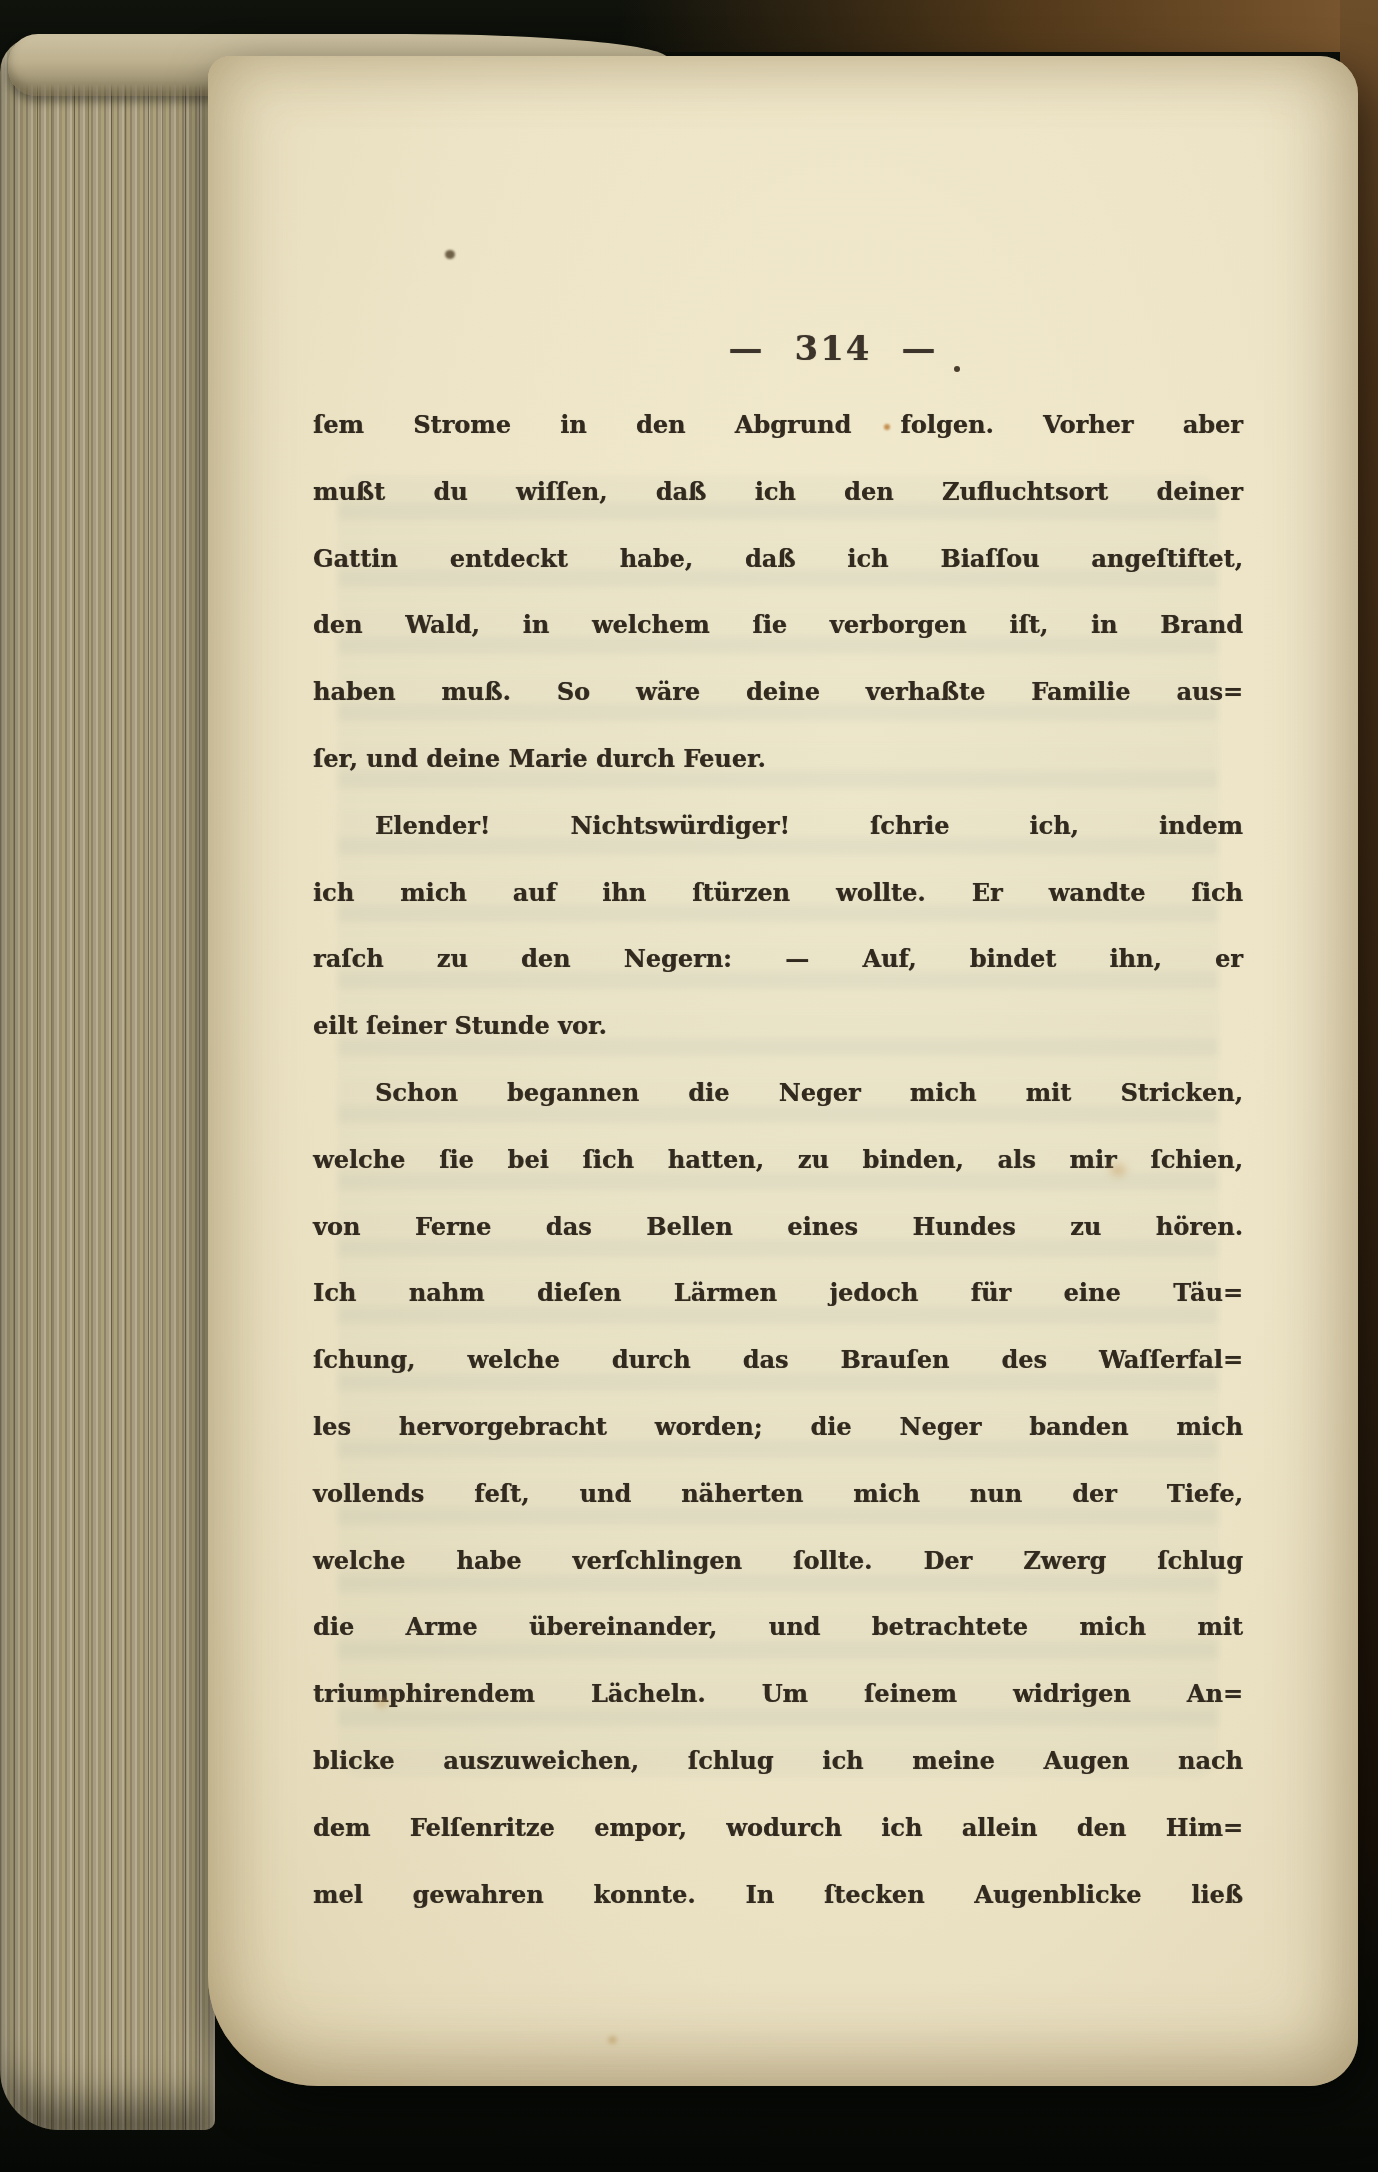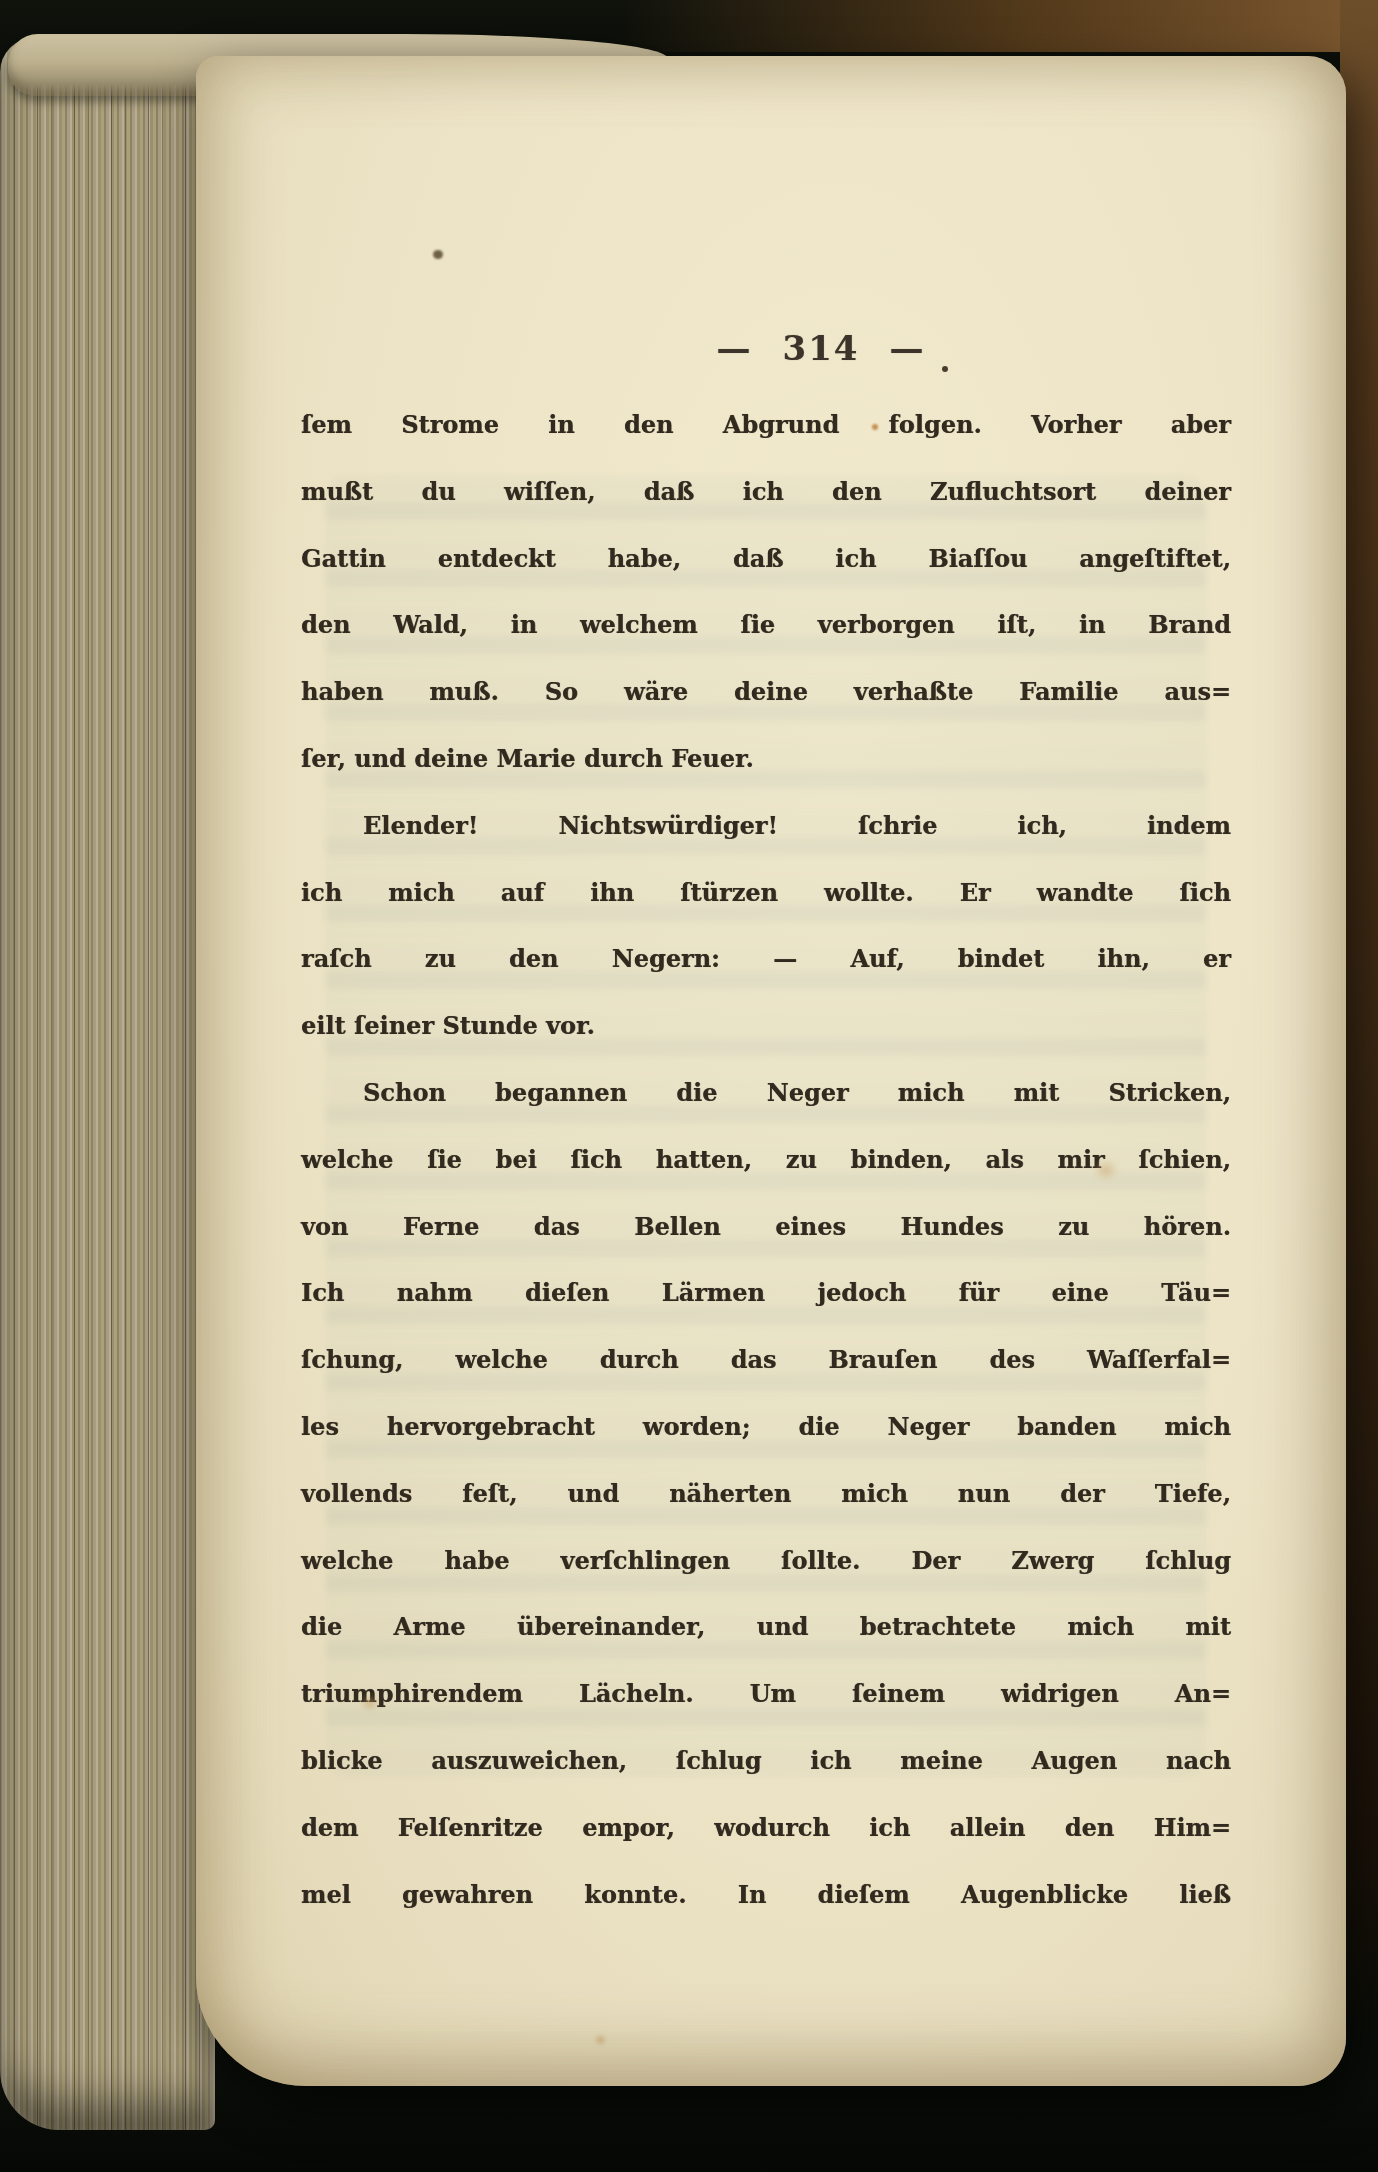--- a/index.html
+++ b/index.html
@@ -33,21 +33,21 @@
   }
   
   .head-crumple{
     position:absolute;left:8px;top:34px;width:660px;height:62px;
     border-radius:30px 40% 40% 28px;
     background:linear-gradient(180deg,#cdc2a2 0%,#bcb08f 45%,#9c9171 80%,rgba(150,140,110,0) 100%);
     box-shadow:0 6px 10px rgba(0,0,0,.35), inset 0 -8px 10px rgba(90,80,55,.5);
   }
   
   .page{
-    position:absolute;left:196px;top:56px;width:1150px;height:2030px;
+    position:absolute;left:208px;top:56px;width:1150px;height:2030px;
     border-radius:22px 38px 48px 110px;
     background:
       radial-gradient(ellipse at 56% 34%, #f2eace 0%, #ede4c7 52%, #e6dcbc 82%, #dccfab 100%);
     box-shadow:
       inset 0 0 70px rgba(130,108,62,.22),
       inset -20px -28px 70px rgba(115,94,55,.30),
       inset 26px 10px 60px rgba(150,130,85,.25),
       12px 20px 50px rgba(0,0,0,.55);
   }
   .page-header{
@@ -115,21 +115,21 @@
       <div class="line">von Ferne das Bellen eines Hundes zu hören.</div>
       <div class="line">Ich nahm dieſen Lärmen jedoch für eine Täu=</div>
       <div class="line">ſchung, welche durch das Brauſen des Waſſerfal=</div>
       <div class="line">les hervorgebracht worden; die Neger banden mich</div>
       <div class="line">vollends feſt, und näherten mich nun der Tiefe,</div>
       <div class="line">welche habe verſchlingen ſollte. Der Zwerg ſchlug</div>
       <div class="line">die Arme übereinander, und betrachtete mich mit</div>
       <div class="line">triumphirendem Lächeln. Um ſeinem widrigen An=</div>
       <div class="line">blicke auszuweichen, ſchlug ich meine Augen nach</div>
       <div class="line">dem Felſenritze empor, wodurch ich allein den Him=</div>
-      <div class="line">mel gewahren konnte. In dieſem Augenblicke ließ</div>
+      <div class="line">mel gewahren konnte. In ſtecken Augenblicke ließ</div>
     </div>
 
     <div class="speck s1"></div>
     <div class="speck s2"></div>
     <div class="speck s3"></div>
     <div class="speck s4"></div>
     <div class="speck s5"></div>
     <div class="speck s6"></div>
   </div>
 </div>

